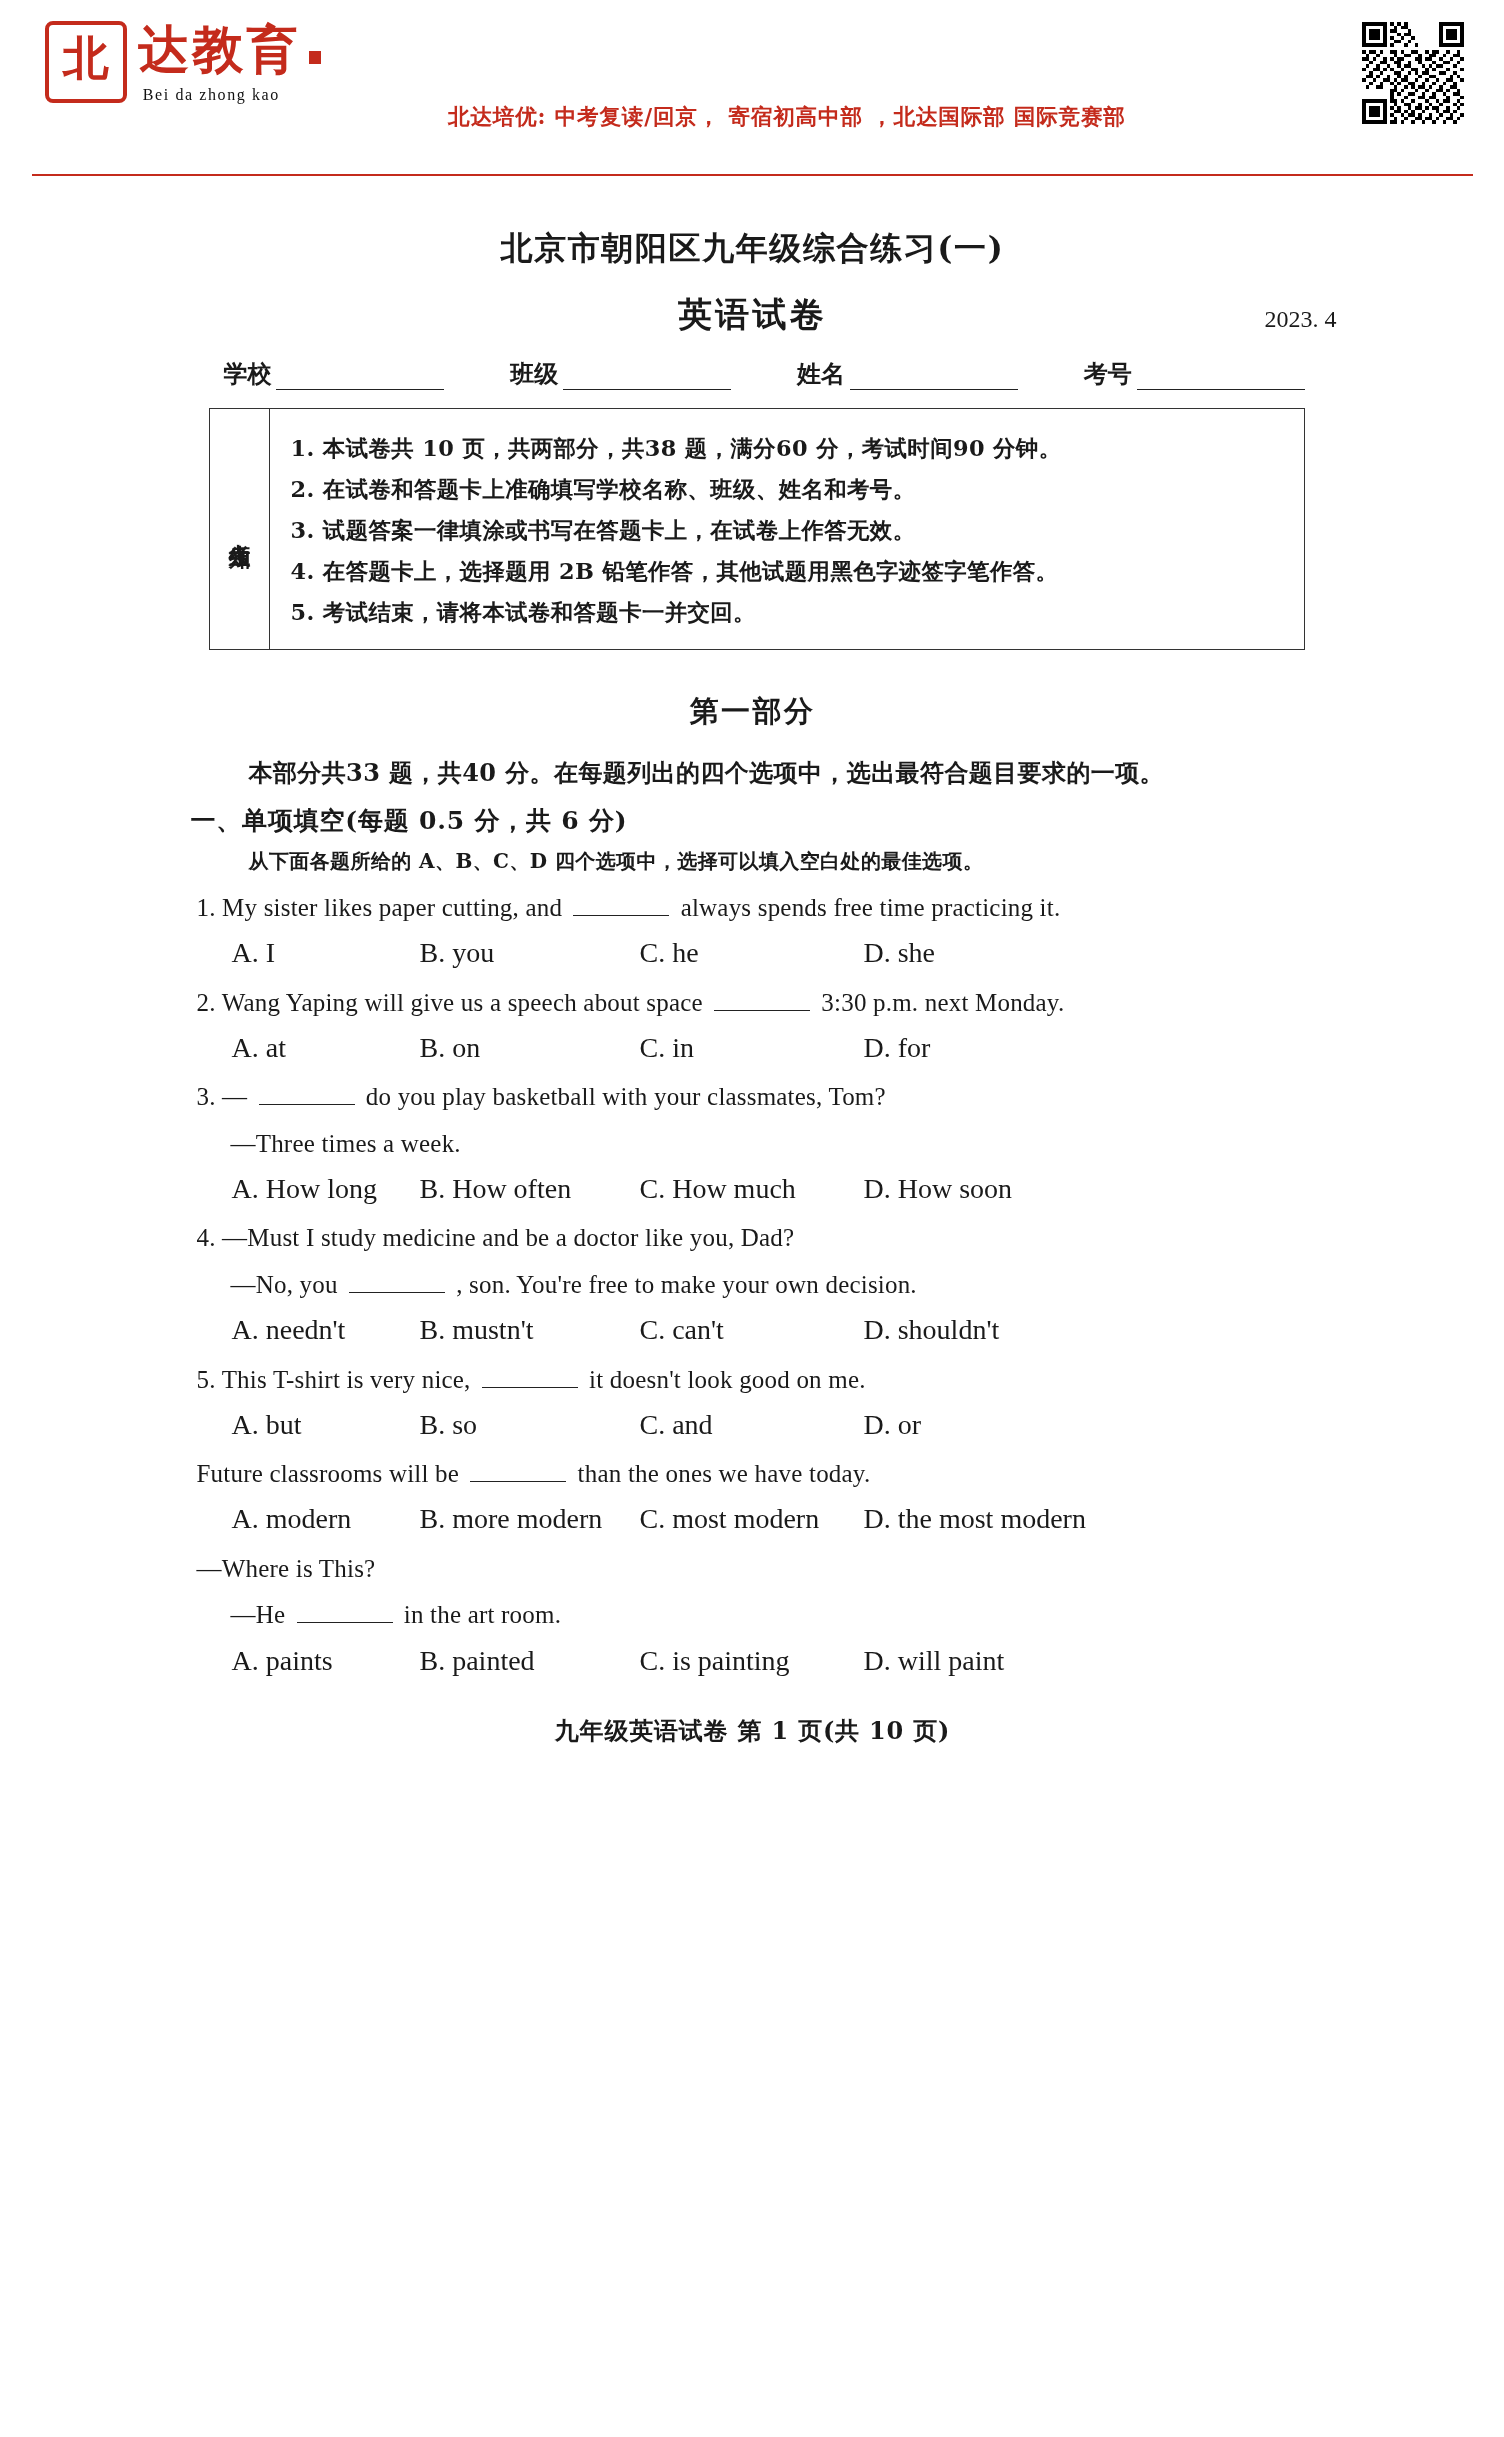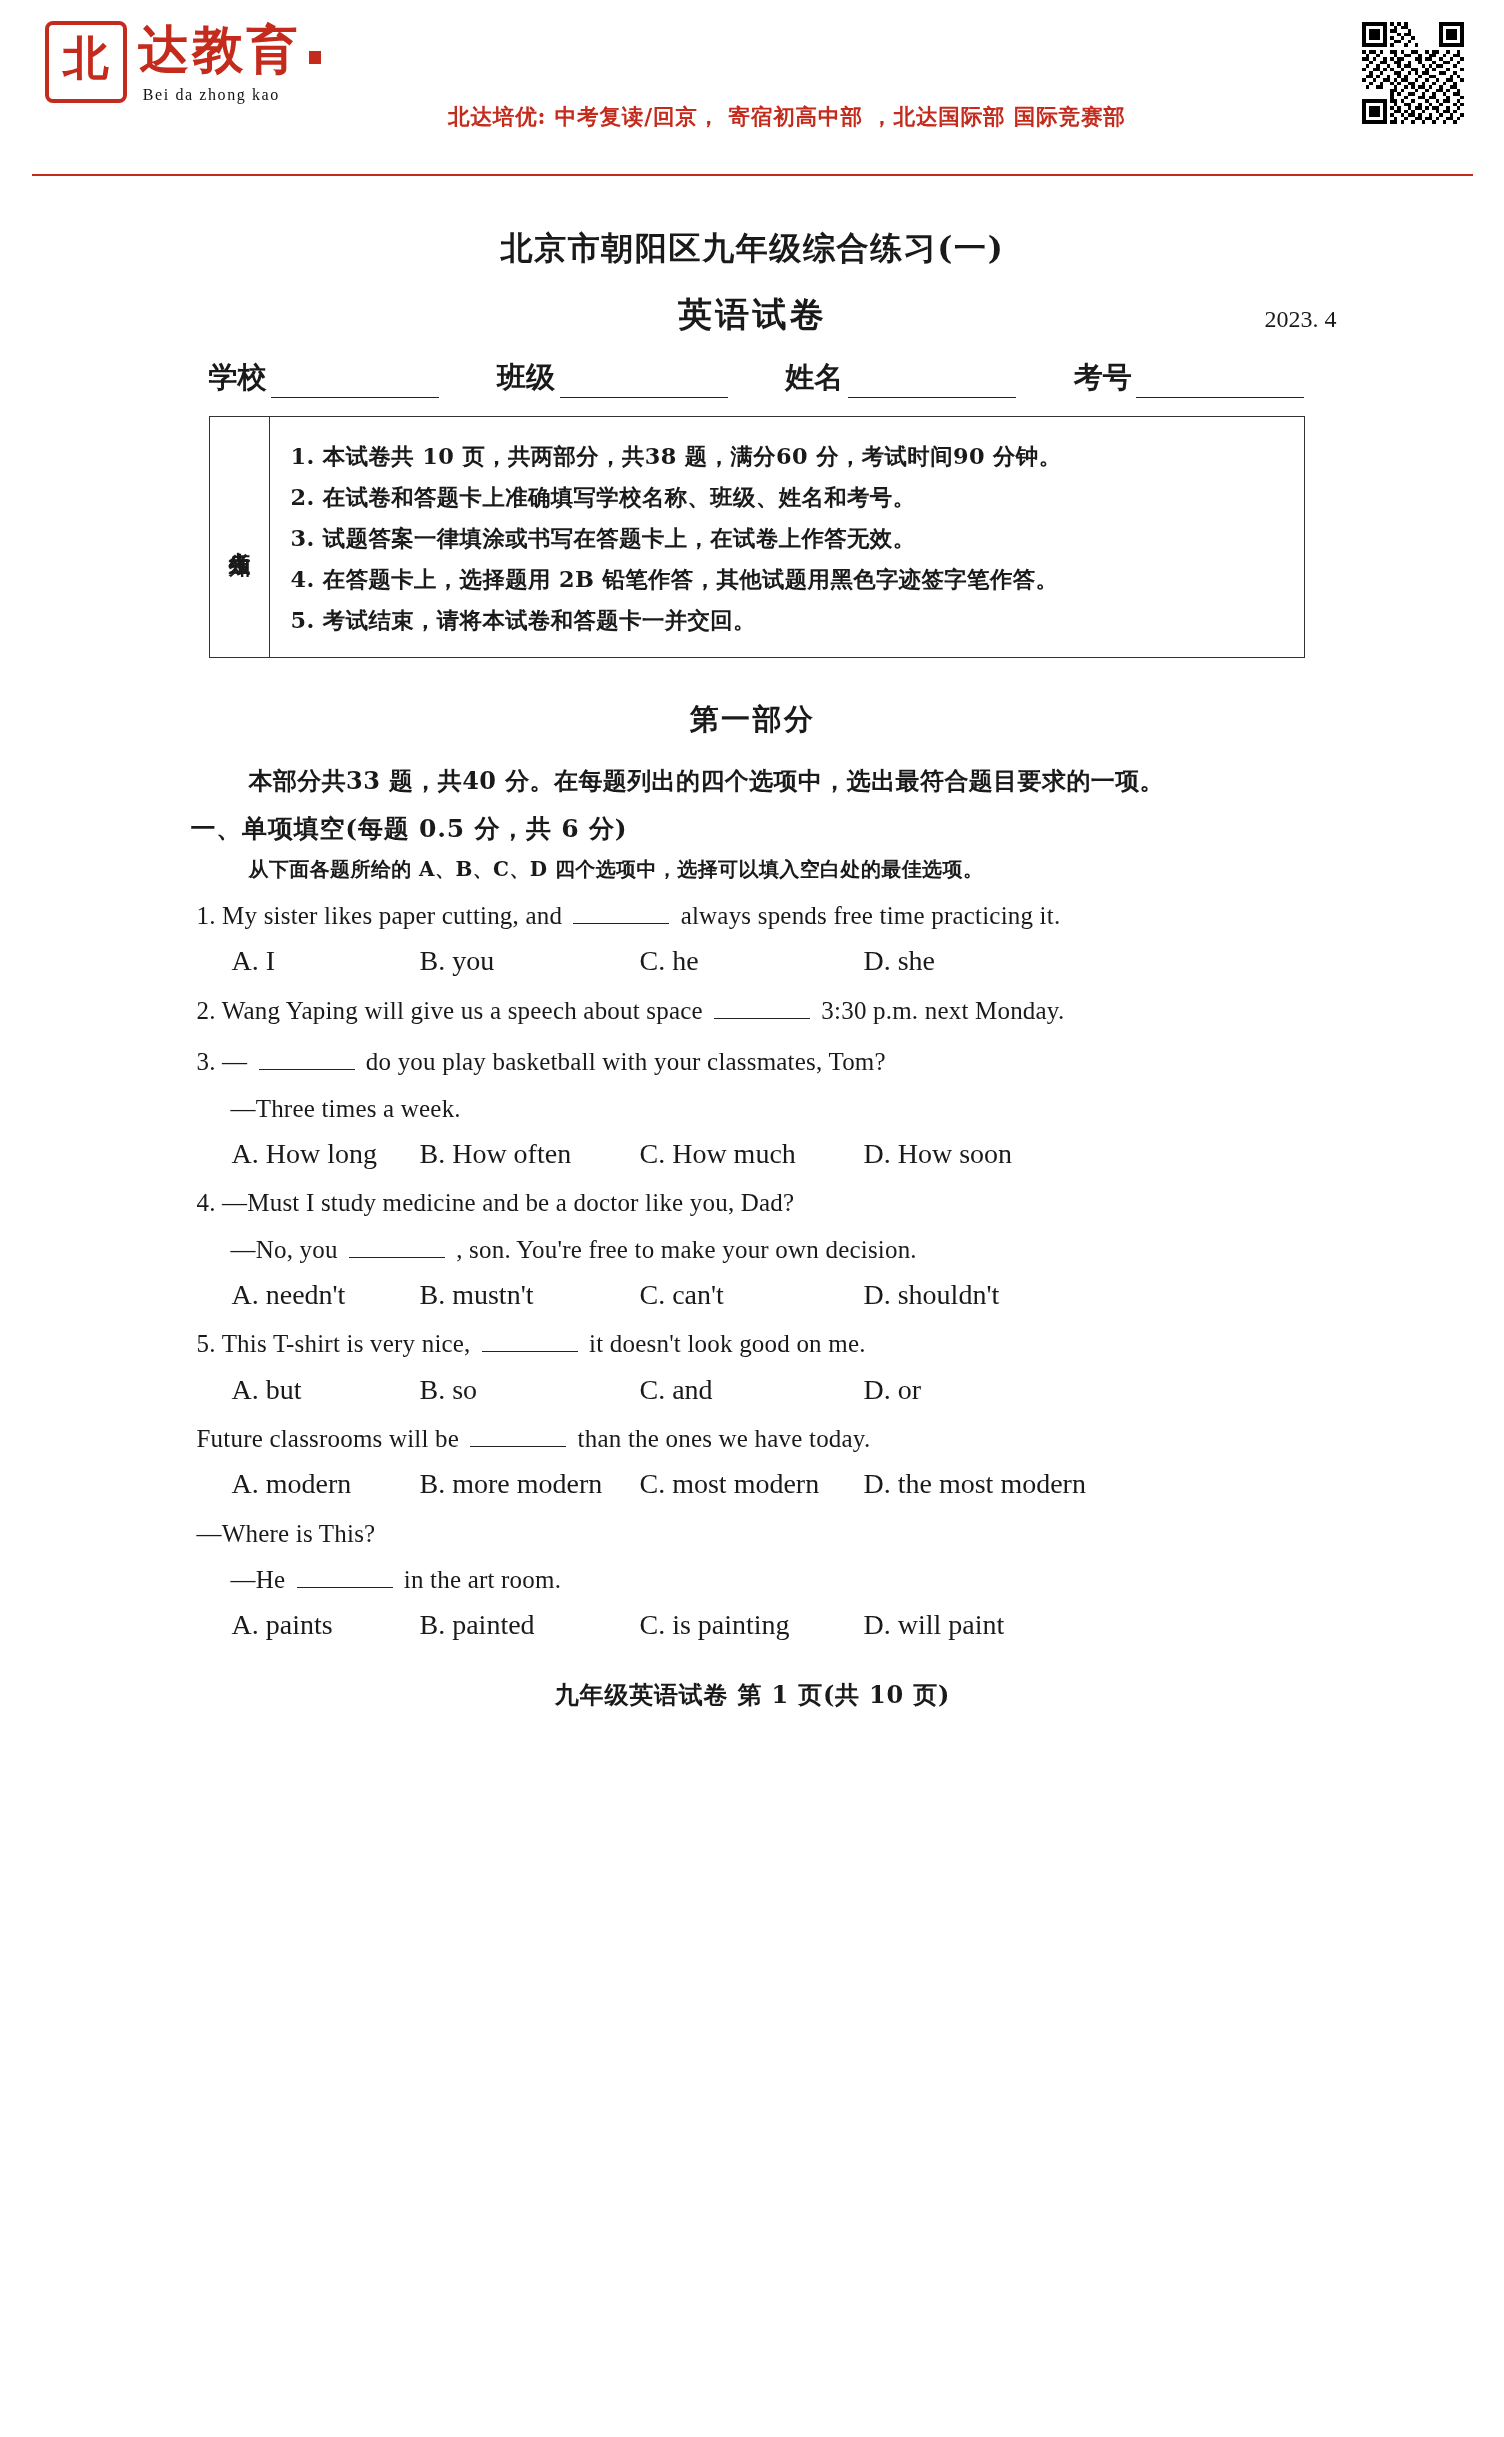--- a/index.html
+++ b/index.html
@@ -123,22 +123,22 @@
     right: 16px;
     bottom: 4.8px;
     font-size: 24px;
     font-family: "Liberation Serif", serif;
   }
 
   .fields {
     display: flex;
     justify-content: space-between;
     align-items: flex-end;
-    margin: 21px 48px 0 56px;
-    font-size: 29px;
+    margin: 21px 48px 0 71px;
+    font-size: 24px;
     font-family: "DejaVu Serif", serif;
     font-weight: bold;
     text-align: center;
   }
   .field {
     display: flex;
     align-items: flex-end;
     white-space: nowrap;
   }
   .field .line {
@@ -543,20 +543,26 @@
       <span class="opt-d">D. she</span>
     </div>
   </div>
 
   <div class="q">
     <div class="q-stem">
       <span>2. Wang Yaping will give us a speech about space</span>
       <span class="blank"></span>
       <span>3:30 p.m. next Monday.</span>
     </div>
+    <div class="opts">
+      <span class="opt-a">A. at</span>
+      <span class="opt-b">B. on</span>
+      <span class="opt-c">C. in</span>
+      <span class="opt-d">D. for</span>
+    </div>
   </div>
 
   <div class="q">
     <div class="q-stem">
       <span>3. —</span>
       <span class="blank"></span>
       <span>do you play basketball with your classmates, Tom?</span>
     </div>
     <div class="q-cont">—Three times a week.</div>
     <div class="opts">

